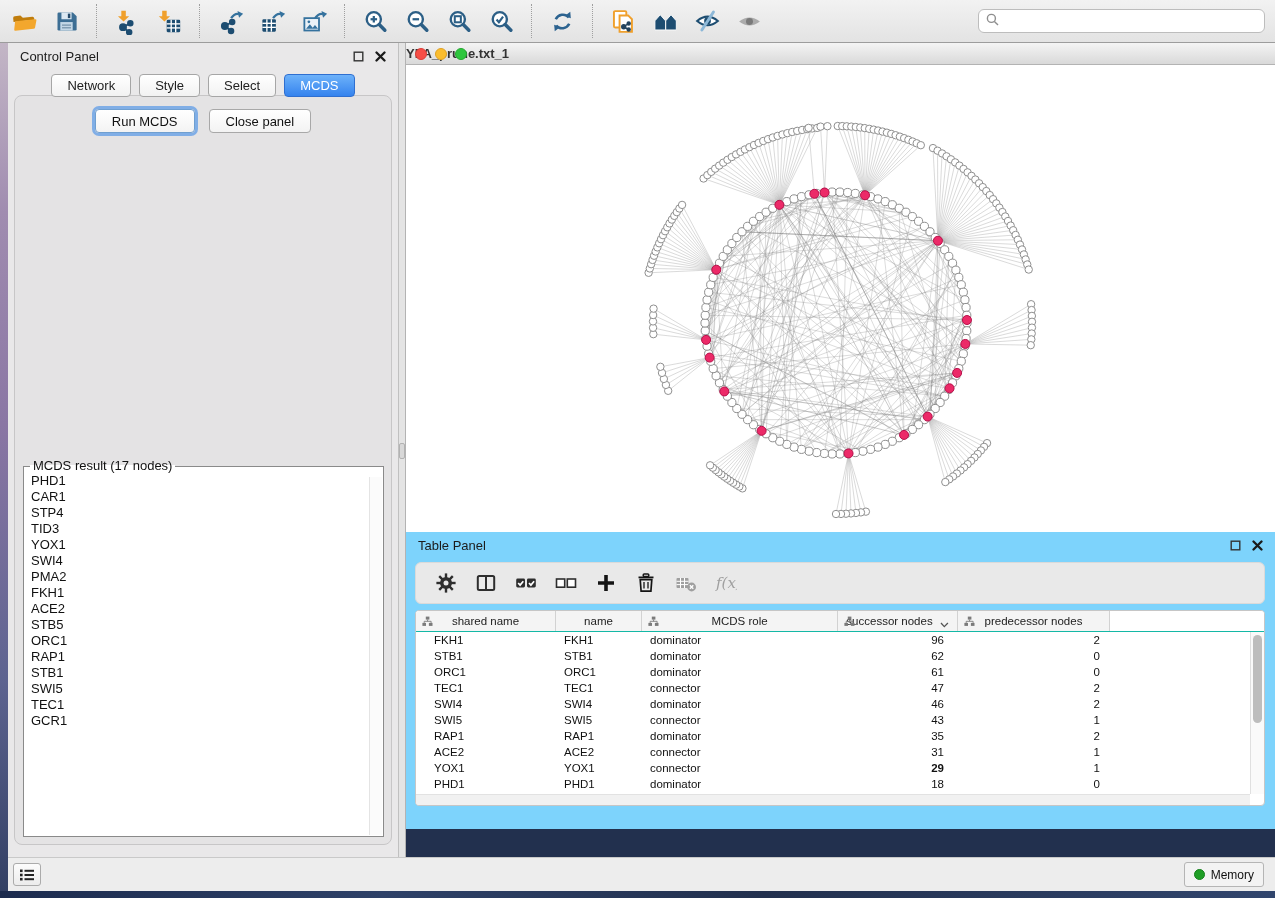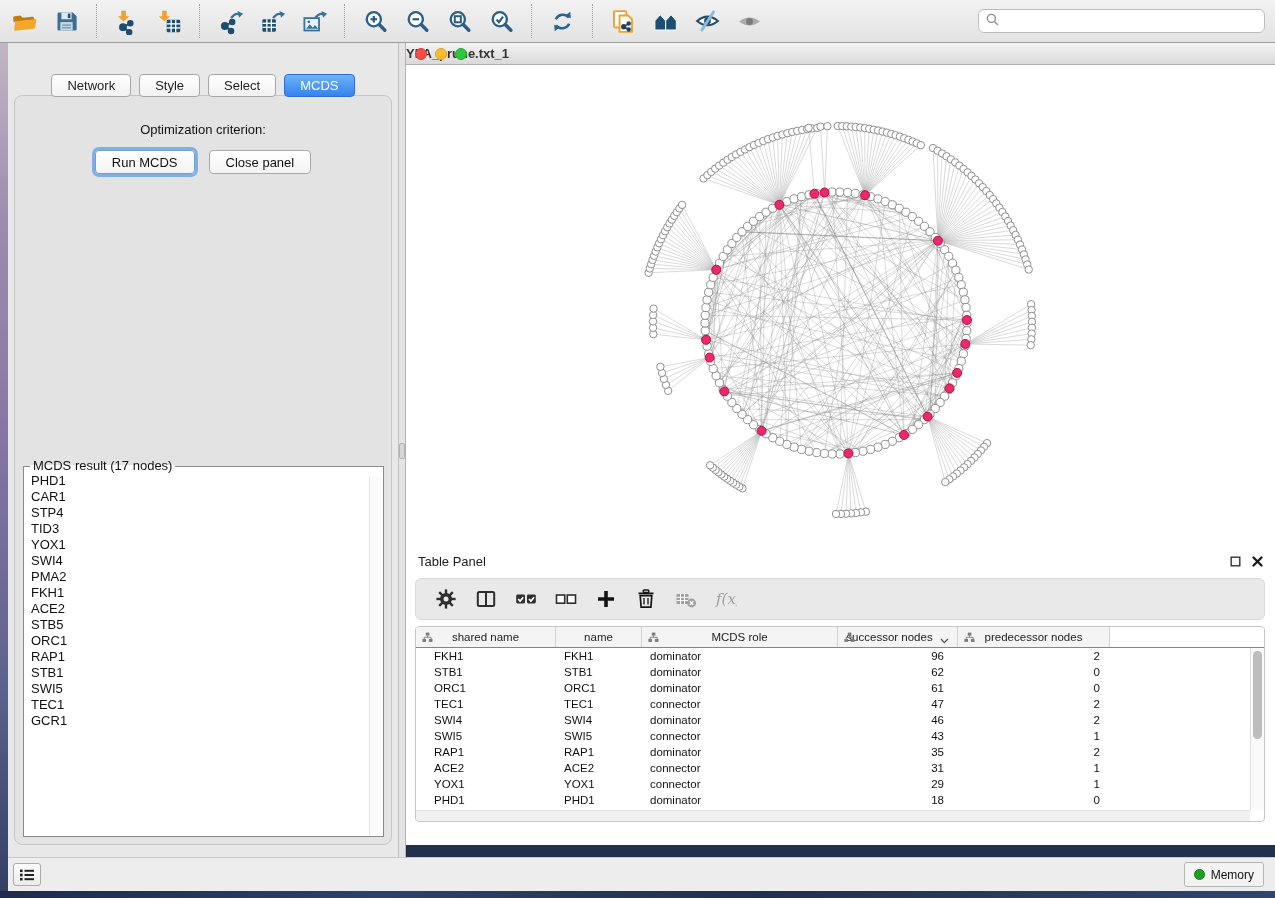--- a/index.html
+++ b/index.html
@@ -65,21 +65,21 @@
   .light { width:12px; height:12px; border-radius:50%; }
   .light.r { background:#f64e46; border:1px solid #dc3e38; }
   .light.y { background:#fbbd2e; border:1px solid #dfa123; }
   .light.g { background:#2ec63e; border:1px solid #24a930; }
   .net-canvas { position:relative; width:869px; height:494px; background:#fff; }
   .net-canvas svg { display:block; }
   .h-grab { position:absolute; left:428px; bottom:0; width:15px; height:8px;
     background:#d4d4d4; border:1px solid #bdbdbd; border-radius:1px; }
 
   
-  .table-panel { position:absolute; left:406px; top:548px; width:869px; height:297px; background:#ffffff; }
+  .table-panel { position:absolute; left:406px; top:532px; width:869px; height:297px; background:#7dd3fc; }
   .tp-toolbar { position:absolute; left:9px; right:10px; top:30px; height:42px; background:#e9e9e9;
     border:1px solid #dadada; border-radius:6px; display:flex; align-items:center; padding-left:18px; gap:17px; }
   .tp-btn { width:23px; height:23px; display:flex; align-items:center; justify-content:center; }
   .tp-btn svg { width:22px; height:22px; display:block; }
   .tbl-wrap { position:absolute; left:9px; right:10px; top:78px; height:196px; background:#fff;
     border:1px solid #c6c6c6; border-radius:4px; overflow:hidden; }
   .tbl-head { position:relative; height:21px; border-bottom:1px solid #14b8a6; display:flex; background:#fff; }
   .th-cell { height:100%; background:#f4f4f4; border-right:1px solid #d2d2d2; display:flex; align-items:center;
     justify-content:center; gap:5px; font-size:11.5px; color:#222; position:relative; }
   .th-cell .org { position:absolute; left:6px; top:5px; width:11px; height:11px; }
@@ -272,28 +272,42 @@
           <line x1="8.4" y1="8.4" x2="12" y2="12" stroke="#8e8e8e" stroke-width="1.4"></line>
         </svg></span>
     <input type="text" placeholder="" style="">
   </div>
 </div>
 
 <div class="desk-left"></div>
 <div class="desk-bottom"></div>
 
 <div class="control-panel">
+  <div class="panel-head">
+    <span>Control Panel</span>
+    <span class="ph-icons">
+      <span>
+        <svg viewBox="0 0 11 11">
+            <rect x="1.2" y="1.2" width="8.6" height="8.6" fill="none" stroke="#333" stroke-width="1.4"></rect>
+          </svg>
+      </span>
+      <span>
+        <svg viewBox="0 0 11 11">
+            <path d="M1.5 1.5 L9.5 9.5 M9.5 1.5 L1.5 9.5" stroke="#1a1a1a" stroke-width="2.3" stroke-linecap="round"></path>
+          </svg>
+      </span>
+    </span>
+  </div>
   <div class="cp-tabs" id="cp-tabs">
       <div class="cp-tab">Network</div>
       <div class="cp-tab">Style</div>
       <div class="cp-tab">Select</div>
       <div class="cp-tab active">MCDS</div>
     </div>
   <div class="cp-inner">
-    <div class="opt-label">Optimization criterion:</div>
     <div class="cp-buttons">
       <button class="cp-btn focus-ring">Run MCDS</button>
       <button class="cp-btn">Close panel</button>
     </div>
     <div class="mcds-box">
       <span class="t" style="position:absolute;left:6px;top:-9px;font-size:13px;color:#111;padding:0 3px;background:linear-gradient(to bottom,#e4e3e4 48%,#ffffff 48%);">MCDS result (17 nodes)</span>
       <div class="mcds-list" id="mcds-list">
           <div>PHD1</div>
           <div>CAR1</div>
           <div>STP4</div>
@@ -1205,21 +1219,21 @@
           <div class="t-cell" style="width: 140px; padding-left: 18px;">ACE2</div>
           <div class="t-cell" style="width: 86px; padding-left: 8px;">ACE2</div>
           <div class="t-cell" style="width: 196px; padding-left: 8px;">connector</div>
           <div class="t-cell" style="width: 120px; text-align: right; padding-right: 14px;">31</div>
           <div class="t-cell" style="width: 152px; text-align: right; padding-right: 10px;">1</div>
         </div>
         <div class="t-row">
           <div class="t-cell" style="width: 140px; padding-left: 18px;">YOX1</div>
           <div class="t-cell" style="width: 86px; padding-left: 8px;">YOX1</div>
           <div class="t-cell" style="width: 196px; padding-left: 8px;">connector</div>
-          <div class="t-cell" style="width: 120px; text-align: right; padding-right: 14px;">29</div>
+          <div class="t-cell" style="width: 120px; text-align: right; padding-right: 14px; font-weight: bold;">29</div>
           <div class="t-cell" style="width: 152px; text-align: right; padding-right: 10px;">1</div>
         </div>
         <div class="t-row">
           <div class="t-cell" style="width: 140px; padding-left: 18px;">PHD1</div>
           <div class="t-cell" style="width: 86px; padding-left: 8px;">PHD1</div>
           <div class="t-cell" style="width: 196px; padding-left: 8px;">dominator</div>
           <div class="t-cell" style="width: 120px; text-align: right; padding-right: 14px;">18</div>
           <div class="t-cell" style="width: 152px; text-align: right; padding-right: 10px;">0</div>
         </div>
       </div>

